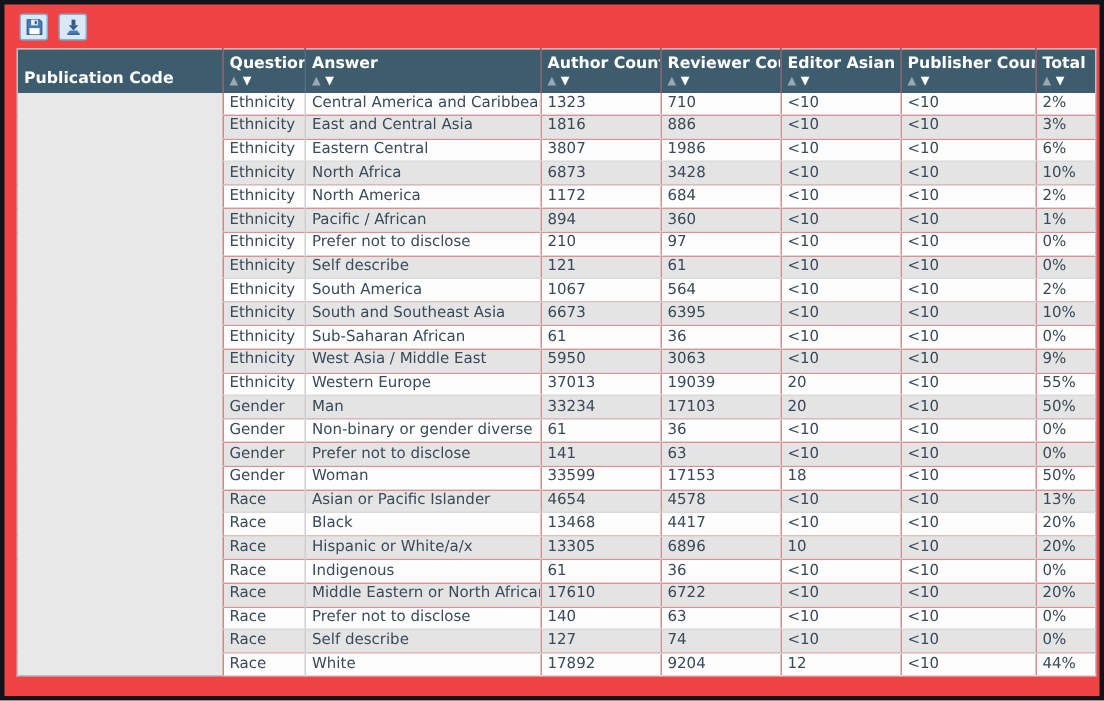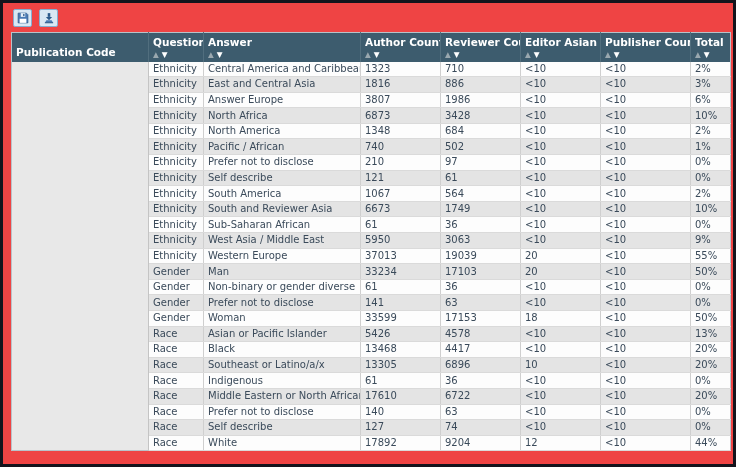--- a/index.html
+++ b/index.html
@@ -187,50 +187,50 @@
           <td>Ethnicity</td>
           <td>East and Central Asia</td>
           <td>1816</td>
           <td>886</td>
           <td>&lt;10</td>
           <td>&lt;10</td>
           <td>3%</td>
         </tr>
         <tr>
           <td>Ethnicity</td>
-          <td>Answer Europe</td>
+          <td>Eastern Central</td>
           <td>3807</td>
           <td>1986</td>
           <td>&lt;10</td>
           <td>&lt;10</td>
           <td>6%</td>
         </tr>
         <tr class="alt">
           <td>Ethnicity</td>
           <td>North Africa</td>
           <td>6873</td>
           <td>3428</td>
           <td>&lt;10</td>
           <td>&lt;10</td>
           <td>10%</td>
         </tr>
         <tr>
           <td>Ethnicity</td>
           <td>North America</td>
-          <td>1348</td>
+          <td>1172</td>
           <td>684</td>
           <td>&lt;10</td>
           <td>&lt;10</td>
           <td>2%</td>
         </tr>
         <tr class="alt">
           <td>Ethnicity</td>
           <td>Pacific / African</td>
-          <td>740</td>
-          <td>502</td>
+          <td>894</td>
+          <td>360</td>
           <td>&lt;10</td>
           <td>&lt;10</td>
           <td>1%</td>
         </tr>
         <tr>
           <td>Ethnicity</td>
           <td>Prefer not to disclose</td>
           <td>210</td>
           <td>97</td>
           <td>&lt;10</td>
@@ -250,23 +250,23 @@
           <td>Ethnicity</td>
           <td>South America</td>
           <td>1067</td>
           <td>564</td>
           <td>&lt;10</td>
           <td>&lt;10</td>
           <td>2%</td>
         </tr>
         <tr class="alt">
           <td>Ethnicity</td>
-          <td>South and Reviewer Asia</td>
+          <td>South and Southeast Asia</td>
           <td>6673</td>
-          <td>1749</td>
+          <td>6395</td>
           <td>&lt;10</td>
           <td>&lt;10</td>
           <td>10%</td>
         </tr>
         <tr>
           <td>Ethnicity</td>
           <td>Sub-Saharan African</td>
           <td>61</td>
           <td>36</td>
           <td>&lt;10</td>
@@ -323,38 +323,38 @@
           <td>Woman</td>
           <td>33599</td>
           <td>17153</td>
           <td>18</td>
           <td>&lt;10</td>
           <td>50%</td>
         </tr>
         <tr class="alt">
           <td>Race</td>
           <td>Asian or Pacific Islander</td>
-          <td>5426</td>
+          <td>4654</td>
           <td>4578</td>
           <td>&lt;10</td>
           <td>&lt;10</td>
           <td>13%</td>
         </tr>
         <tr>
           <td>Race</td>
           <td>Black</td>
           <td>13468</td>
           <td>4417</td>
           <td>&lt;10</td>
           <td>&lt;10</td>
           <td>20%</td>
         </tr>
         <tr class="alt">
           <td>Race</td>
-          <td>Southeast or Latino/a/x</td>
+          <td>Hispanic or White/a/x</td>
           <td>13305</td>
           <td>6896</td>
           <td>10</td>
           <td>&lt;10</td>
           <td>20%</td>
         </tr>
         <tr>
           <td>Race</td>
           <td>Indigenous</td>
           <td>61</td>

